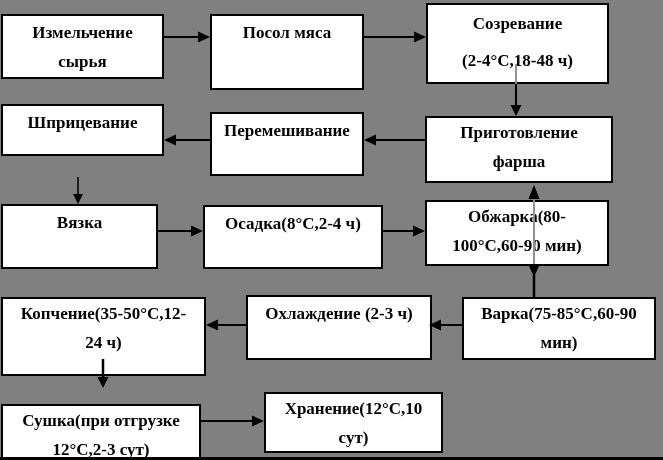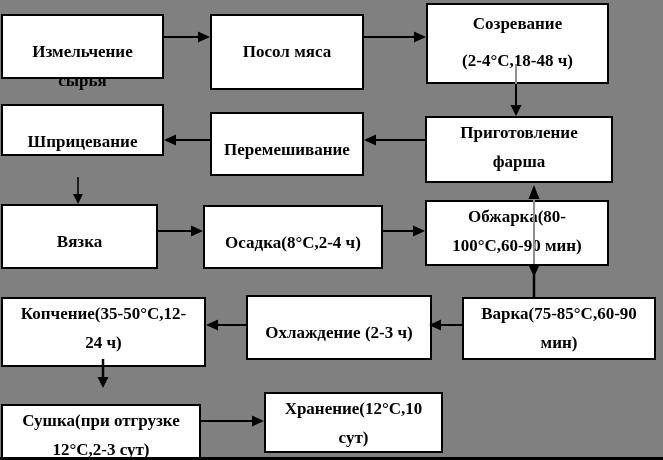--- a/index.html
+++ b/index.html
@@ -13,21 +13,21 @@
   .box{
     position:absolute;
     background:#ffffff;
     border:2px solid #000000;
     box-sizing:border-box;
     text-align:center;
     font-weight:bold;
     font-size:17px;
     color:#000000;
     line-height:29px;
-    padding-top:21px;
+    padding-top:2px;
   }
   .box.sp{ line-height:37px; padding-top:0; }
   .box.p0{ padding-top:0; }
   .box.p1{ padding-top:0; }
   .l{ white-space:nowrap; }
   #arrows{
     position:absolute;left:0;top:0;width:663px;height:460px;
     pointer-events:none;
   }
   #bottom-rule{
@@ -67,21 +67,21 @@
     <div class="l">Вязка</div>
   </div>
   <div class="box" style="left:203px;top:205px;width:180px;height:64px">
     <div class="l">Осадка(8°С,2-4 ч)</div>
   </div>
   <div class="box p0" style="left:425px;top:200px;width:184px;height:66px">
     <div class="l">Обжарка(80-</div>
     <div class="l">100°С,60-90 мин)</div>
   </div>
 
-  <div class="box p0" style="left:1px;top:297px;width:205px;height:70px">
+  <div class="box p0" style="left:1px;top:297px;width:205px;height:79px">
     <div class="l">Копчение(35-50°С,12-</div>
     <div class="l">24 ч)</div>
   </div>
   <div class="box" style="left:246px;top:295px;width:186px;height:65px">
     <div class="l">Охлаждение (2-3 ч)</div>
   </div>
   <div class="box p0" style="left:462px;top:297px;width:194px;height:63px">
     <div class="l">Варка(75-85°С,60-90</div>
     <div class="l">мин)</div>
   </div>

